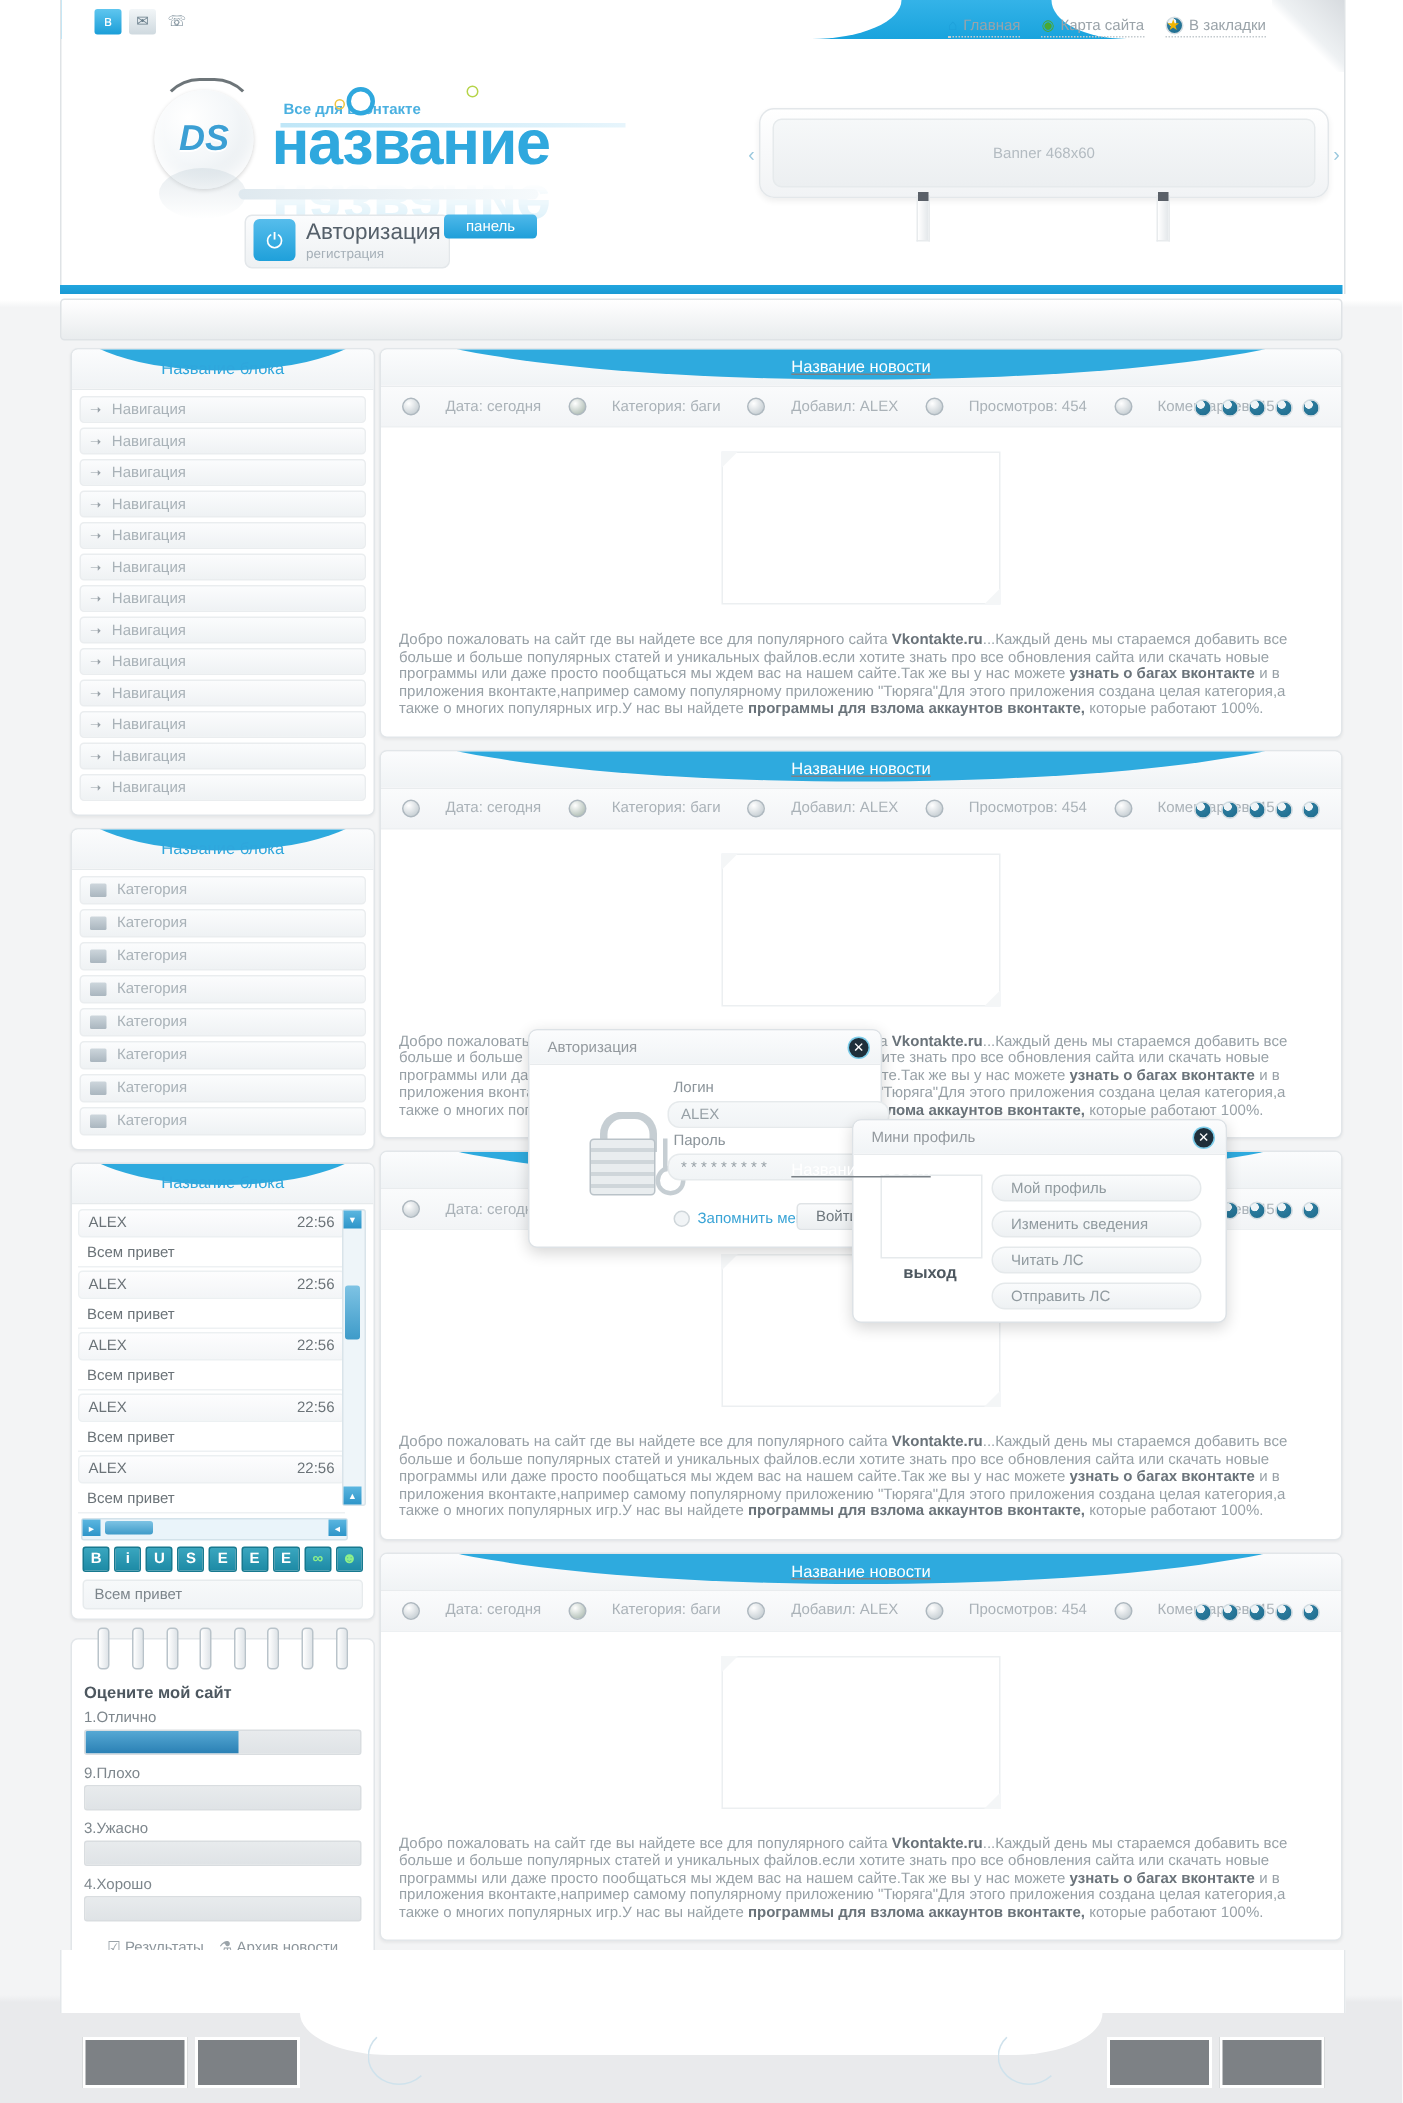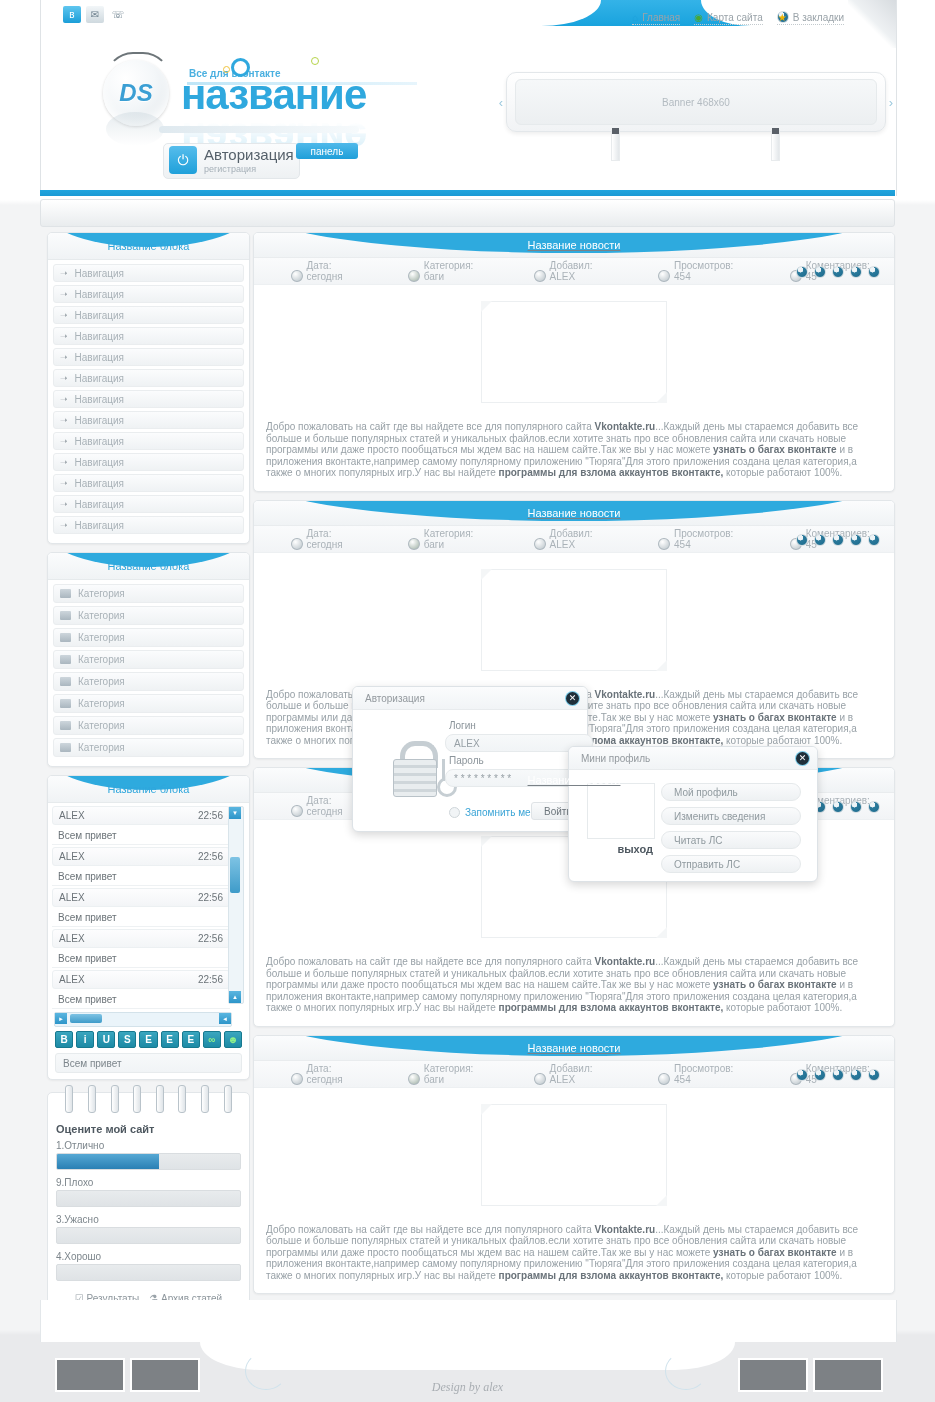--- a/index.html
+++ b/index.html
@@ -187,21 +187,21 @@
   .news{position:relative;margin-bottom:8px;background:#fff;border:1px solid #e2e6e9;
      border-radius:5px;box-shadow:0 1px 2px rgba(0,0,0,.05);}
   .news-h{position:relative;height:24px;overflow:hidden;
      background:linear-gradient(to bottom,#fbfcfd,#f0f3f5);border-bottom:1px solid #e9ecee;
      border-radius:4px 4px 0 0;text-decoration:underline;}
   .news-h .wave{left:0;top:-24px;height:44px;}
   .news-h .t{position:relative;z-index:2;text-align:center;line-height:24px;font-size:11px;color:#fff;}
   .meta{display:flex;align-items:center;gap:18px;height:26px;padding:0 14px;
      background:linear-gradient(to bottom,#fafbfc,#f2f4f6);border-bottom:1px solid #edf0f2;
      font-size:10px;color:#aab2b8;position:relative;}
-  .meta .mi{display:flex;align-items:flex-end;gap:4px;margin-left:23px;}
+  .meta .mi{display:flex;align-items:center;gap:17px;}
   .mdot{width:10px;height:10px;border-radius:50%;
      background:radial-gradient(circle at 35% 30%,#fff,#b9c3c9);border:1px solid #aeb8bf;}
   .mdot.gr{background:radial-gradient(circle at 35% 30%,#fff,#9fb0a5);}
   .stars{position:absolute;right:14px;top:8px;display:flex;gap:6px;}
   .star{width:10px;height:10px;border-radius:50%;
      background:radial-gradient(circle at 35% 28%,#eef4f7 0%,#eef4f7 26%,#2b7a9c 30%,#1c6a8c 100%);
      border:1px solid #d4dde2;}
   .imgph{margin:16px auto 14px auto;width:184px;height:100px;background:#fff;
      border:1px solid #eceff1;position:relative;}
   .imgph:before{content:"";position:absolute;left:-1px;top:-1px;border-top:11px solid #f4f6f7;
@@ -247,21 +247,21 @@
   .loginbtn{position:absolute;left:178px;top:115px;width:52px;height:16px;border-radius:3px;
      background:linear-gradient(to bottom,#fafbfc,#eceff1);border:1px solid #dfe3e6;
      font-size:10px;color:#6d767c;display:flex;align-items:center;justify-content:center;}
   .goarrow{position:absolute;left:228px;top:112px;width:17px;height:21px;border-radius:3px;
      background:linear-gradient(to bottom,#57bdec,#1f9fd9);color:#fff;font-size:10px;
      display:flex;align-items:center;justify-content:center;}
 
   #profile-modal{left:568px;top:746px;width:248px;height:134px;}
   .avbox{position:absolute;left:18px;top:36px;width:66px;height:54px;background:#fff;
      border:1px solid #e6eaec;}
-  .exit{position:absolute;left:18px;top:96px;width:66px;text-align:right;font-size:11px;
+  .exit{position:absolute;left:18px;top:96px;width:66px;text-align:center;font-size:11px;
      font-weight:bold;color:#4e5860;}
   .pbtn{position:absolute;left:92px;width:140px;height:18px;border-radius:9px;
      background:linear-gradient(to bottom,#fafbfc,#eef1f3);border:1px solid #e5e9eb;
      display:flex;align-items:center;padding-left:12px;font-size:10px;color:#909a9f;
      box-sizing:border-box;}
 
   
   .footwhite{position:absolute;left:40px;top:1300px;width:855px;height:42px;background:#fff;
      border-left:1px solid #e3e7ea;border-right:1px solid #e3e7ea;border-bottom:1px solid #e3e7ea;}
   .footer{position:absolute;left:20px;top:1342px;width:895px;height:60px;background:#e9eaec;}
@@ -545,21 +545,21 @@
           <div class="pollbar">
             <div class="pollfill" style="width: 0%;"></div>
           </div>
           <div class="pollopt">4.Хорошо</div>
           <div class="pollbar">
             <div class="pollfill" style="width: 0%;"></div>
           </div>
         </div>
       <div class="pollfoot">
         <span><span class="ic">☑</span> <span>Результаты</span></span>
-        <span><span class="ic">⚗</span> <span>Архив статей</span></span>
+        <span><span class="ic">⚗</span> <span>Архив новости</span></span>
       </div>
     </div>
   </div>
 
   <div class="main">
     <div id="newslist">
         <div class="news">
           <div class="news-h">
             <div class="wave"></div>
             <div class="t">Название новости</div>
@@ -766,15 +766,14 @@
 
   <div class="footwhite"></div>
   <div class="footer">
     <div class="footcurve"></div>
     <div class="swirl sw1"></div>
     <div class="swirl sw2"></div>
     <div class="fbox fb1"></div>
     <div class="fbox fb2"></div>
     <div class="fbox fb3"></div>
     <div class="fbox fb4"></div>
-    <div class="designby">Design by alex</div>
   </div>
 </div>
 
 </body></html>

